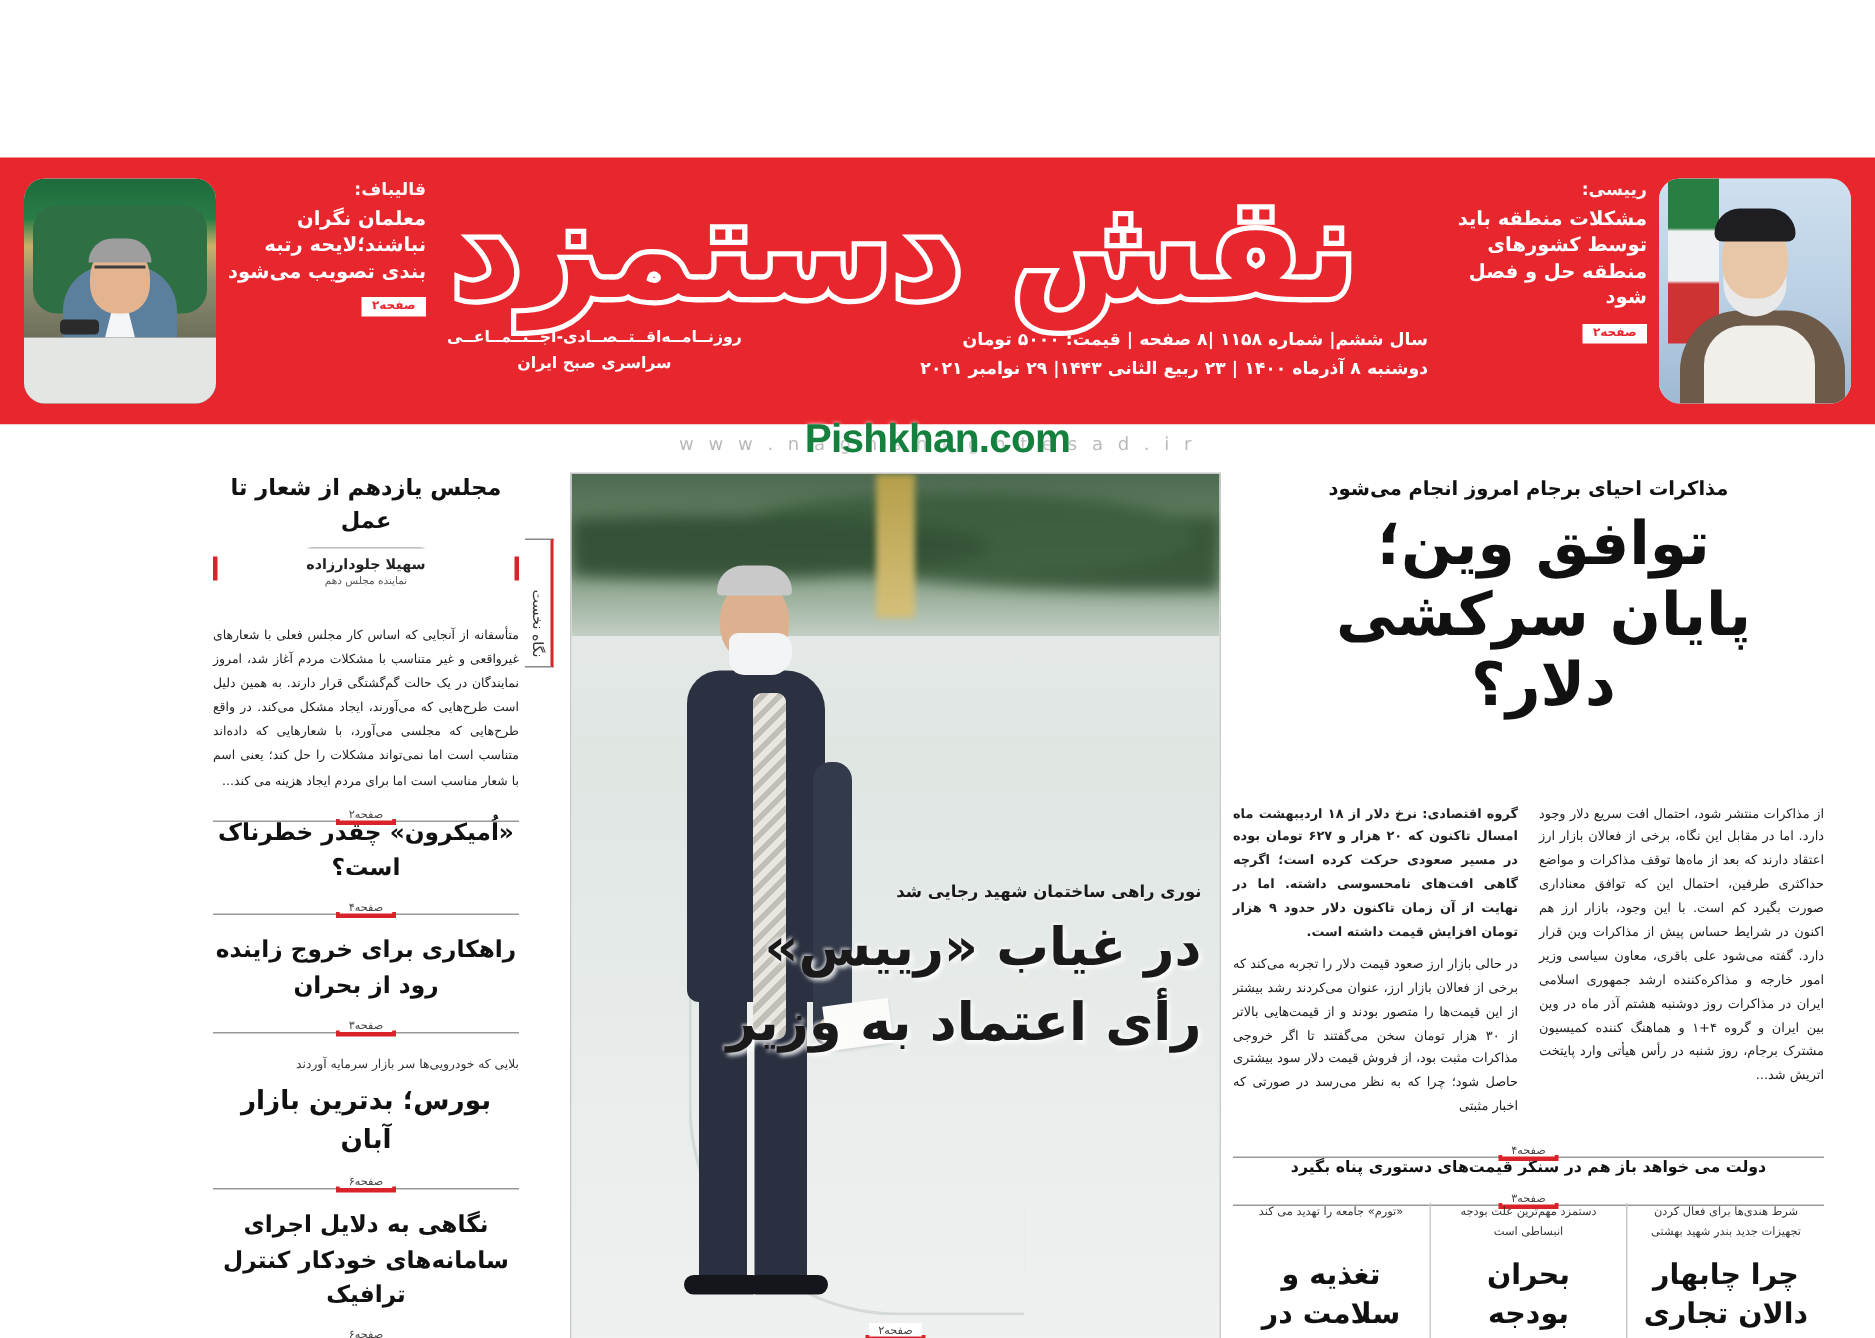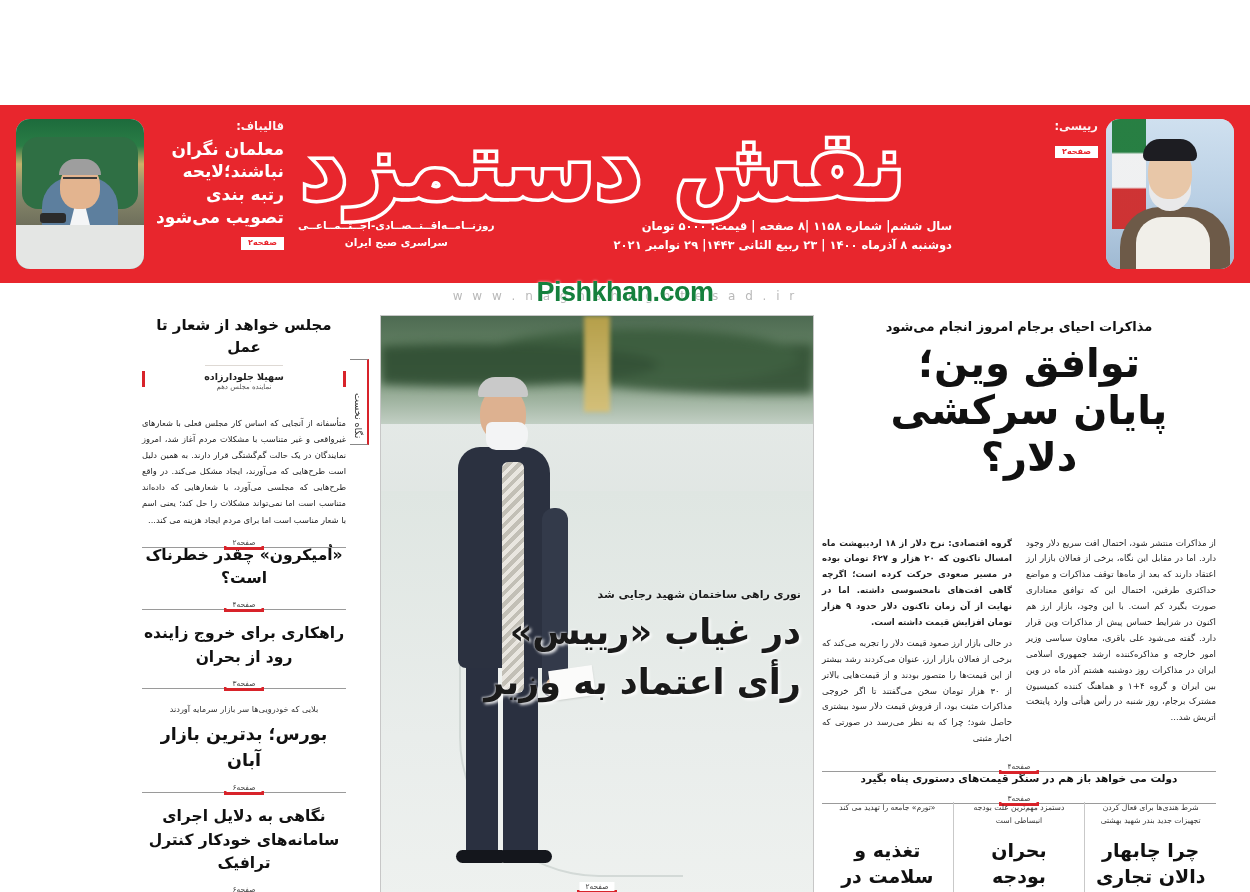--- a/index.html
+++ b/index.html
@@ -99,21 +99,21 @@
       border-top:2px solid #3c3c3c;}
   .gh-mic { position:absolute; left:24px; bottom:46px; width:26px; height:10px; background:#2b2b2b; border-radius:3px;}
 
   .side-head {
     color:#fff;
     text-align: right;
     line-height: 1.35;
     flex: 1;
   }
   .side-kicker { font-size: 11.5px; font-weight: 700; opacity:.95; margin-bottom: 3px;}
-  .side-title { font-size: 17px; font-weight: 800; letter-spacing:-.2px;}
+  .side-title { font-size: 13px; font-weight: 800; letter-spacing:-.2px;}
   .side-page {
     display:inline-block; font-size:8px; background:#fff; color:#e8262d;
     padding:1px 7px; margin-top:5px; font-weight:700;
   }
 
   
   .logo-wrap { position:relative; width: 560px; height: 112px; }
   .logo-text {
     font-family: "DejaVu Sans", sans-serif;
     font-size: 92px;
@@ -342,21 +342,21 @@
   .brief-name::before, .brief-name::after {
     content:""; position:absolute; top: 0px; width: 3px; height: 16px; background:#d8232a;
   }
   .brief-name::before { right: 0; }
   .brief-name::after  { left: 0; }
   .brief-role { text-align:center; font-size: 7px; color:#555; margin-top:1px;}
   .brief-body {
     font-size: 8.3px; line-height: 1.95; text-align: justify; color:#222; margin-top: 24px;
   }
   .brief-item { margin-top: 2px; }
-  .brief-kicker { font-size: 8.2px; color:#333; text-align:center; line-height:1.7; margin-top: 6px;}
+  .brief-kicker { font-size: 8.2px; color:#333; text-align:right; line-height:1.7; margin-top: 6px;}
   .brief-title {
     font-size: 15.5px; font-weight:800; text-align:center; color:#111; line-height:1.5; margin-top: 4px;
     letter-spacing:-.2px;
   }
   .brief-title.big { font-size: 17.5px; font-weight:900; }
 </style>
 </head>
 <body>
 
 <div id="page">
@@ -370,20 +370,21 @@
         <div class="pbg raisi-bg"></div>
         <div class="raisi-flag"></div>
         <div class="raisi-body"></div>
         <div class="raisi-robe"></div>
         <div class="raisi-beard"></div>
         <div class="raisi-head"></div>
         <div class="raisi-turban"></div>
       </div>
       <div class="side-head">
         <div class="side-kicker">رییسی:</div>
+        <div class="side-title">مشکلات منطقه باید توسط کشورهای منطقه حل و فصل شود</div>
         <div class="side-page">صفحه۲</div>
       </div>
     </div>
 
     <div class="mast-center">
       <div class="logo-wrap">
         <div class="logo-text">نقش دستمزد</div>
       </div>
       <div class="mast-info">
         <div class="mast-info-c">
@@ -514,21 +515,21 @@
         </div>
       </div>
     </div>
 
     <div class="vtab">
       <div class="vtab-inner">نگاه نخست</div>
     </div>
 
     <div class="col-briefs">
 
-      <div class="brief-top-title">مجلس خواهد از شعار تا عمل</div>
+      <div class="brief-top-title">مجلس یازدهم از شعار تا عمل</div>
 
       <div class="mini-photo">
         <div class="mp-bg"></div>
         <div class="mp-scarf"></div>
 
         <div class="mp-body"></div>
       </div>
 
       <div class="brief-name">سهیلا جلودارزاده</div>
       <div class="brief-role">نماینده مجلس دهم</div>

